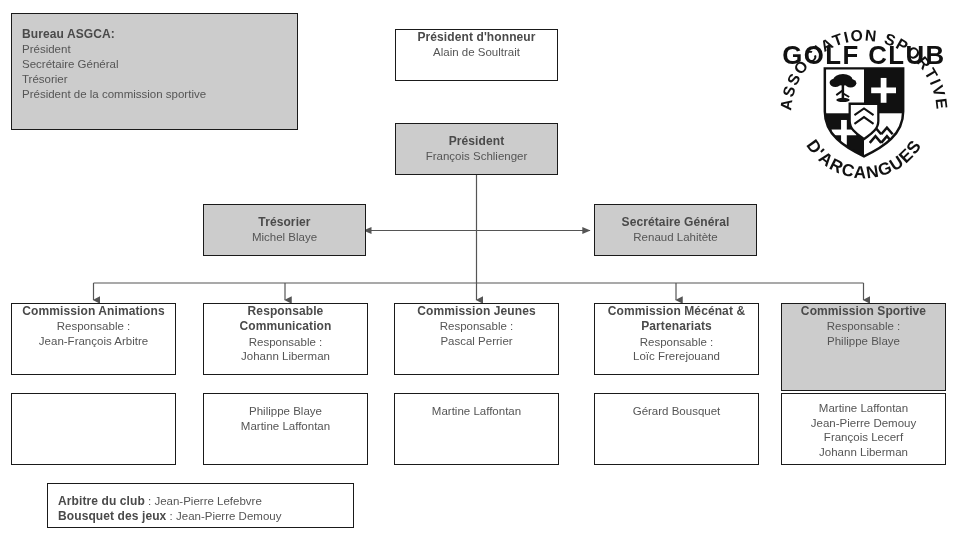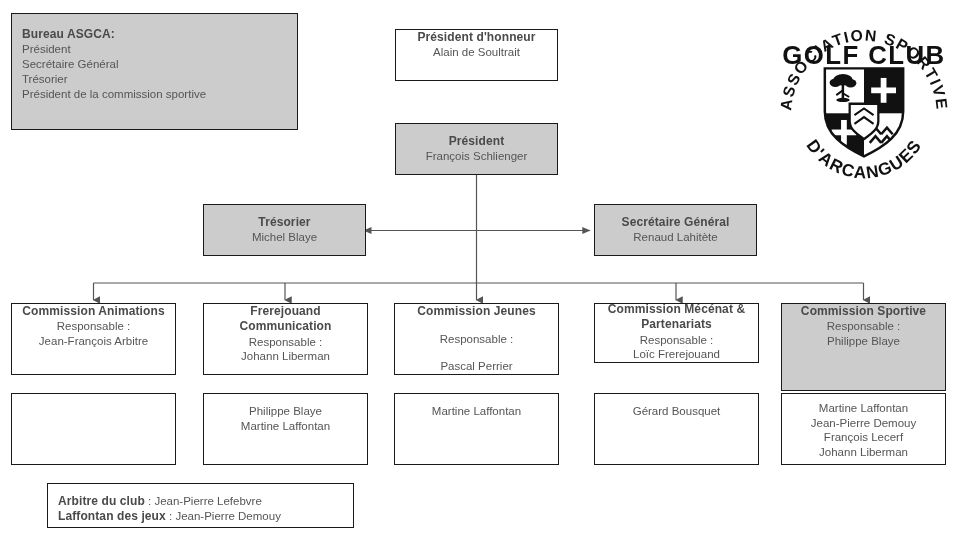--- a/index.html
+++ b/index.html
@@ -132,32 +132,32 @@
     <div class="line">Renaud Lahitète</div>
   </div>
 
   <div class="box" style="left:11px; top:303px; width:165px; height:72px;">
     <div class="title">Commission Animations</div>
     <div class="line">Responsable :</div>
     <div class="line">Jean-François Arbitre</div>
   </div>
 
   <div class="box" style="left:203px; top:303px; width:165px; height:72px;">
-    <div class="title" style="max-width:120px;">Frerejouand Communication</div>
+    <div class="title" style="max-width:120px;">Responsable Communication</div>
     <div class="line">Responsable :</div>
     <div class="line">Johann Liberman</div>
   </div>
 
-  <div class="box" style="left:394px; top:303px; width:165px; height:72px;justify-content:space-between;">
+  <div class="box" style="left:394px; top:303px; width:165px; height:72px;">
     <div class="title">Commission Jeunes</div>
     <div class="line">Responsable :</div>
     <div class="line">Pascal Perrier</div>
   </div>
 
-  <div class="box" style="left:594px; top:303px; width:165px; height:60px;justify-content:flex-end;">
+  <div class="box" style="left:594px; top:303px; width:165px; height:72px;">
     <div class="title" style="max-width:152px;">Commission Mécénat &amp; Partenariats</div>
     <div class="line">Responsable :</div>
     <div class="line">Loïc Frerejouand</div>
   </div>
 
   <div class="box filled" style="left:781px; top:303px; width:165px; height:88px;">
     <div class="title">Commission Sportive</div>
     <div class="line">Responsable :</div>
     <div class="line">Philippe Blaye</div>
   </div>
@@ -183,21 +183,21 @@
     <div class="line">Jean-Pierre Demouy</div>
     <div class="line">François Lecerf</div>
     <div class="line">Johann Liberman</div>
   </div>
 
   <div class="box left-align" style="left:11px; top:483px; width:307px; height:45px; padding-top:10px;margin-left:36px;">
     <div class="line">
       <span class="title">Arbitre du club</span><span> : </span><span>Jean-Pierre Lefebvre</span>
     </div>
     <div class="line">
-      <span class="title">Laffontan des jeux</span><span> : </span><span>Jean-Pierre Demouy</span>
+      <span class="title">Bousquet des jeux</span><span> : </span><span>Jean-Pierre Demouy</span>
     </div>
   </div>
 
   <svg class="logo" viewBox="0 0 180 188">
     <defs>
       <path id="arcTop" d="M 14,110 A 76,76 0 0 1 166,110"></path>
       <path id="arcBottom" d="M 20,108 A 70,70 0 0 0 160,108"></path>
     </defs>
 
     <text font-family="'Liberation Sans', sans-serif" font-size="16.5" font-weight="bold" fill="#111111" letter-spacing="1.6">

